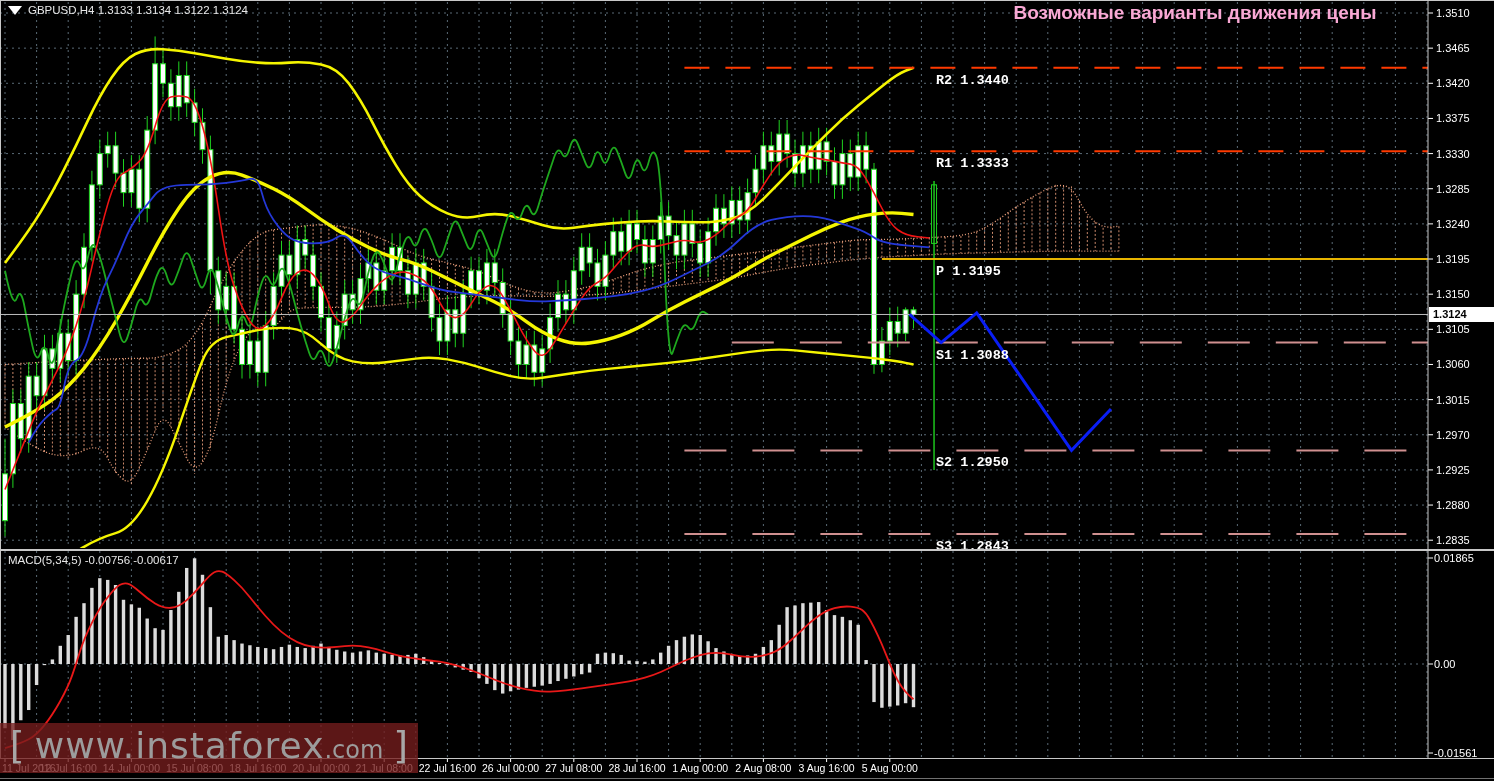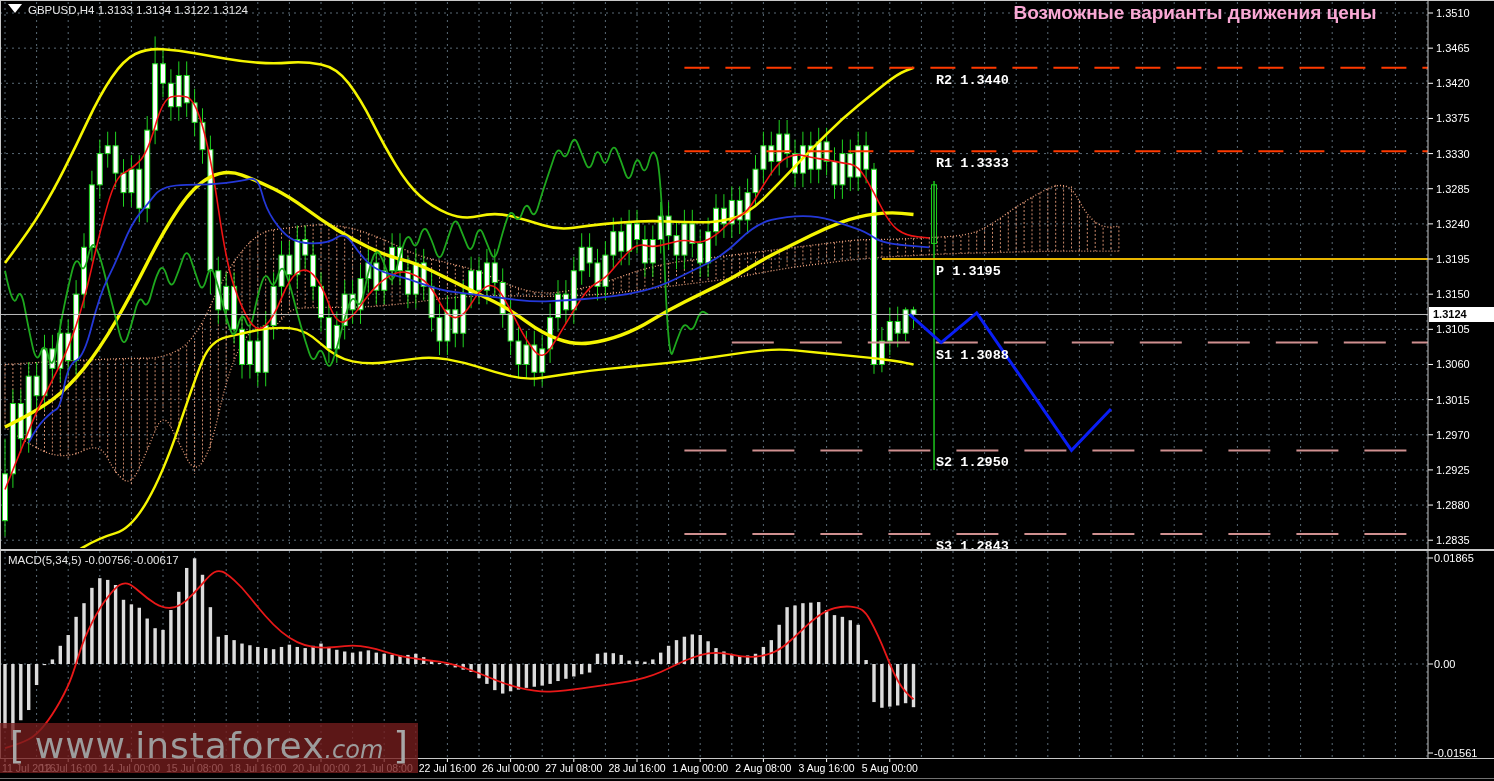--- a/index.html
+++ b/index.html
@@ -1,34 +1,34 @@
 <!DOCTYPE html>
 <html><head>
 <meta charset="utf-8">
 <style>
   html,body{margin:0;padding:0;background:#000;}
   #win{position:relative;width:1494px;height:781px;background:#000;overflow:hidden;
        font-family:"Liberation Sans",sans-serif;}
   svg{position:absolute;left:0;top:0;}
   .hud{position:absolute;color:#E8E8E8;font-size:11.5px;white-space:nowrap;z-index:5;}
-  #symline{left:8px;top:4px;display:flex;gap:6px;}
+  #symline{left:8px;top:4px;display:flex;align-items:center;gap:6px;}
   #symline .tri{width:0;height:0;border-left:7px solid transparent;border-right:7px solid transparent;
        border-top:9px solid #fff;display:inline-block;}
   #title{position:absolute;left:940px;top:2px;width:510px;text-align:center;z-index:5;
        font-weight:bold;font-size:19px;line-height:21px;}
   #macdlab{left:8px;top:554px;text-align:right;}
   #pricetag{position:absolute;left:1429px;top:307px;width:64px;height:15px;background:#fff;
        color:#000;font-size:11px;font-weight:bold;font-family:"Liberation Sans",sans-serif;
        line-height:15px;padding-left:4px;z-index:6;}
   #wm{position:absolute;left:0;top:723px;width:418px;height:50px;z-index:7;
       background:rgba(118,30,30,0.78);display:flex;align-items:baseline;justify-content:center;
       color:#9C9C9C;font-family:"DejaVu Sans",sans-serif;}
   #wm .br{font-size:38px;font-weight:400;color:#A8A8A8;padding:0 10px;}
   #wm .main{font-size:36px;letter-spacing:1px;}
-  #wm .suf{font-size:24px;font-style:italic;}
+  #wm .suf{font-size:24px;}
 </style>
 </head>
 <body>
 
 <div id="win">
   <svg id="cv" width="1494" height="781" viewBox="0 0 1494 781">
       <defs>
         <clipPath id="cm">
           <rect x="1" y="2" width="1427" height="546"></rect>
         </clipPath>

